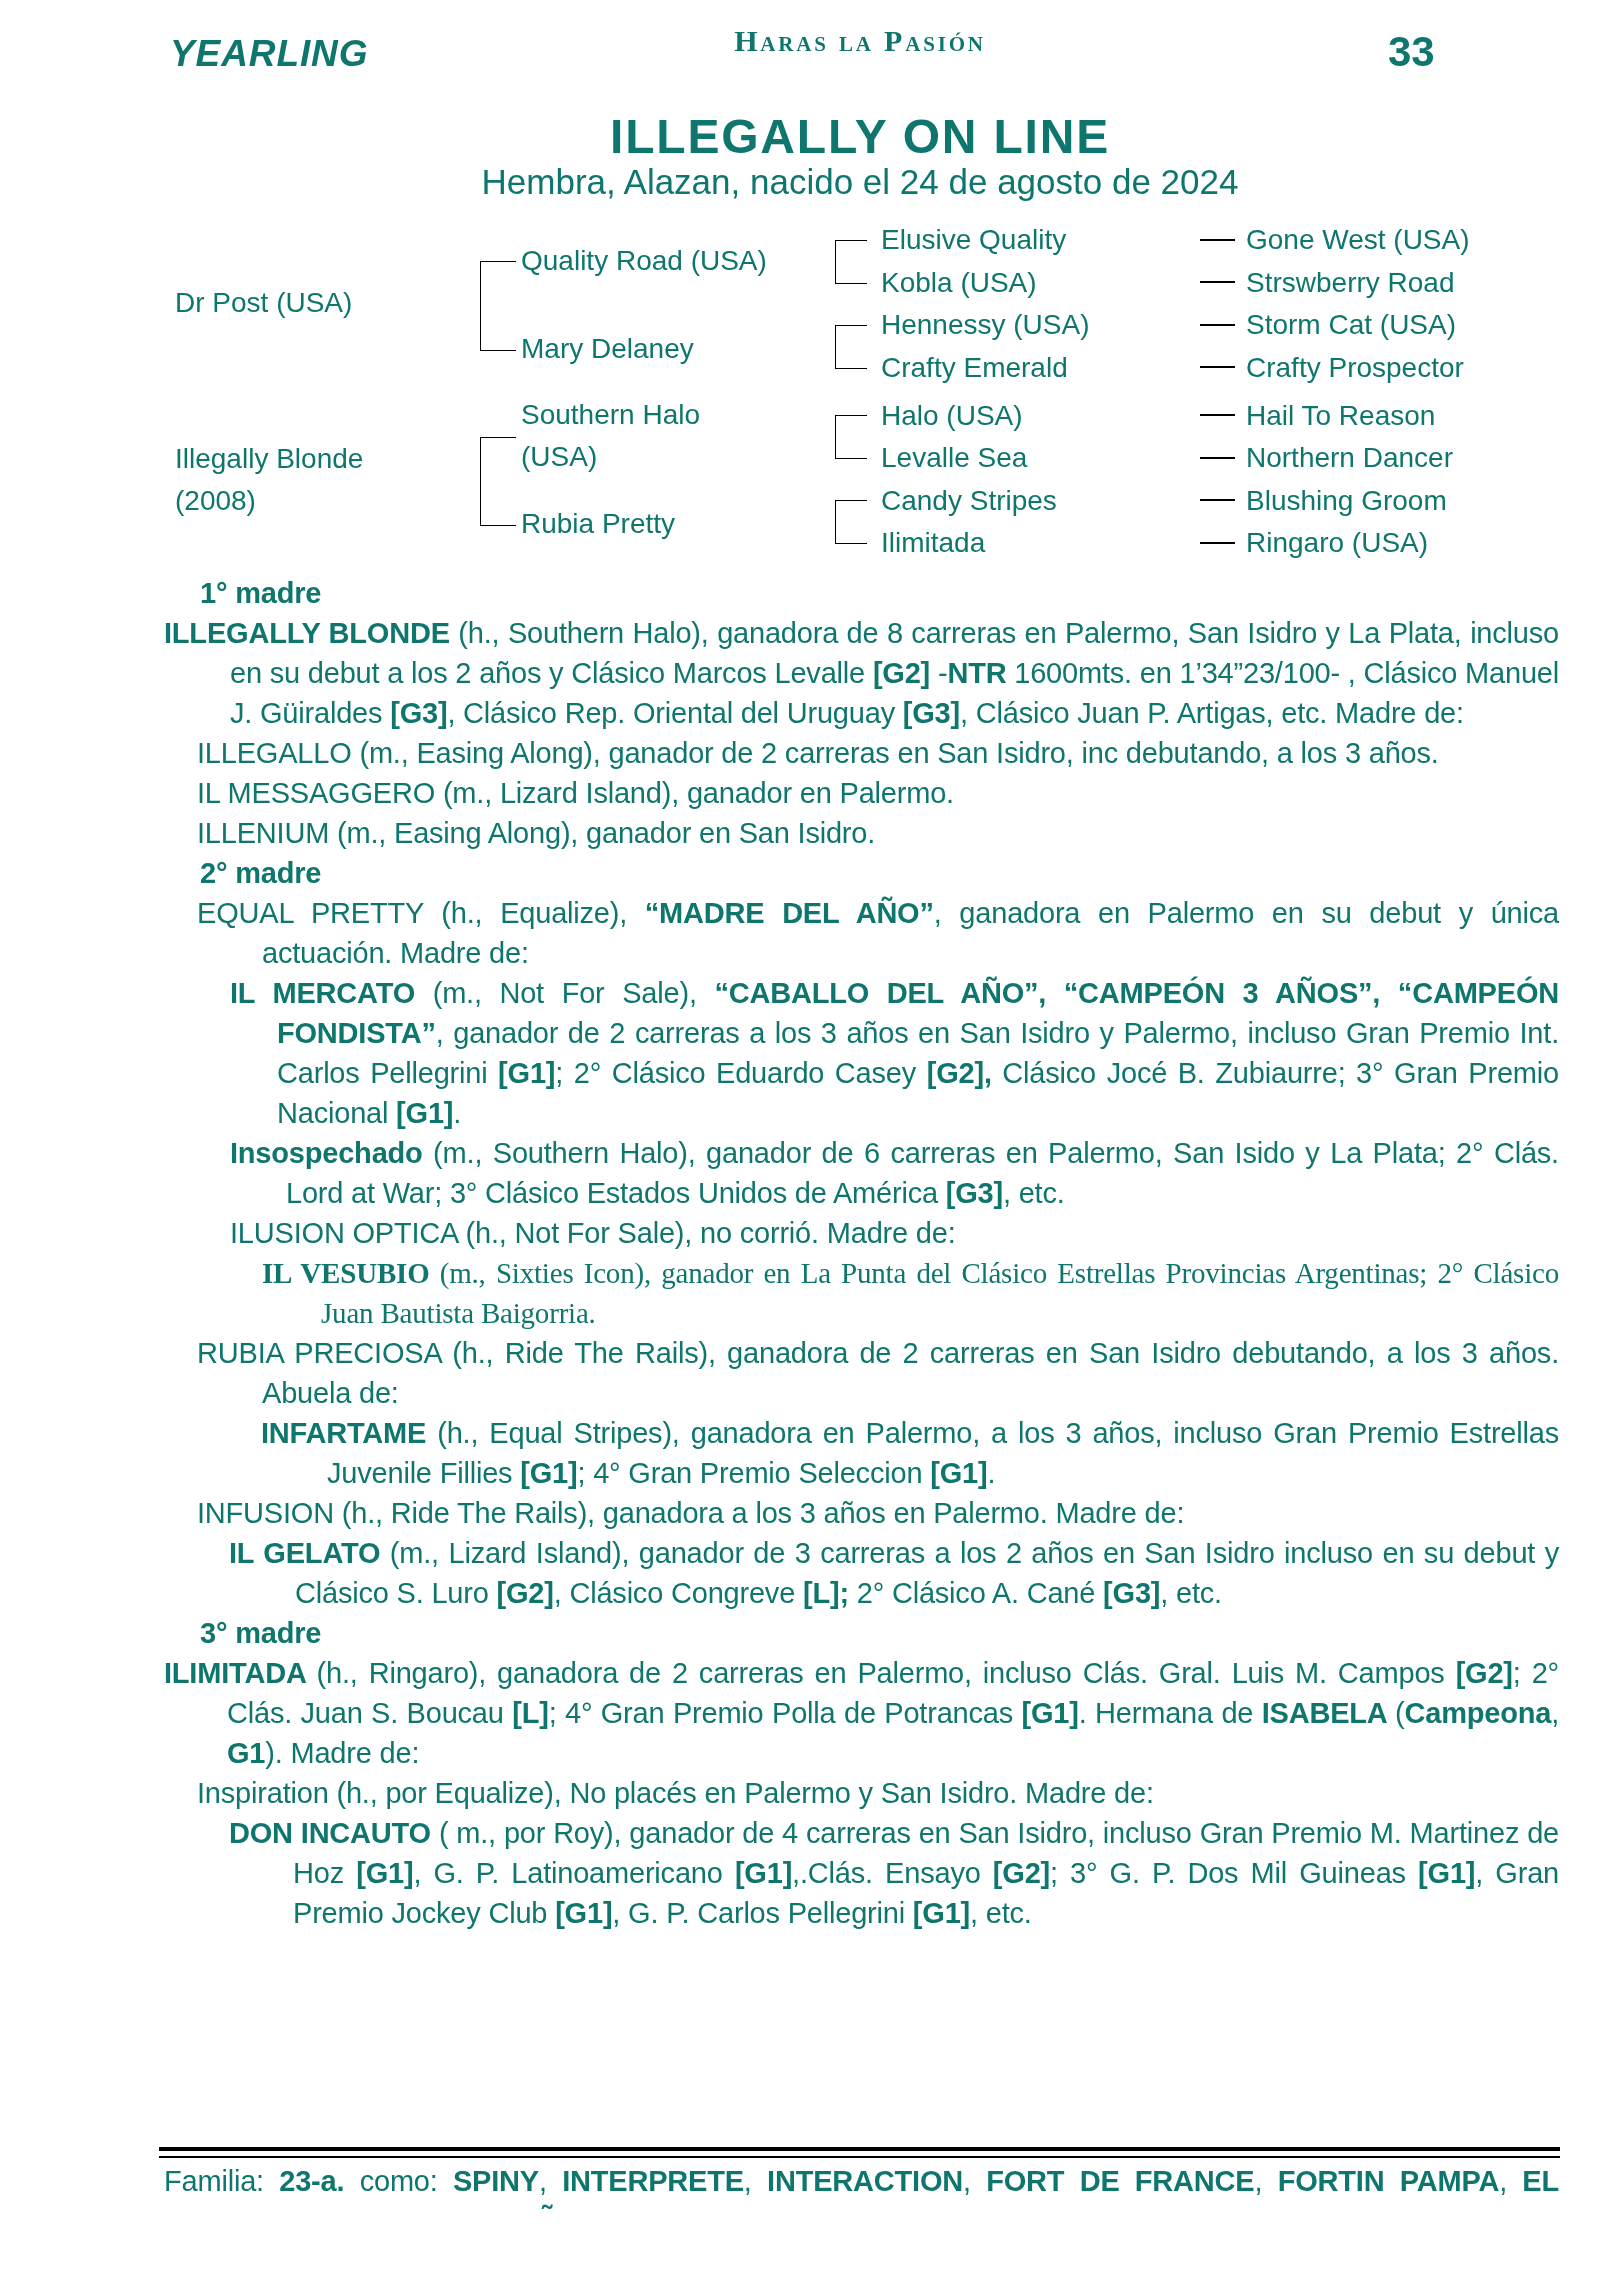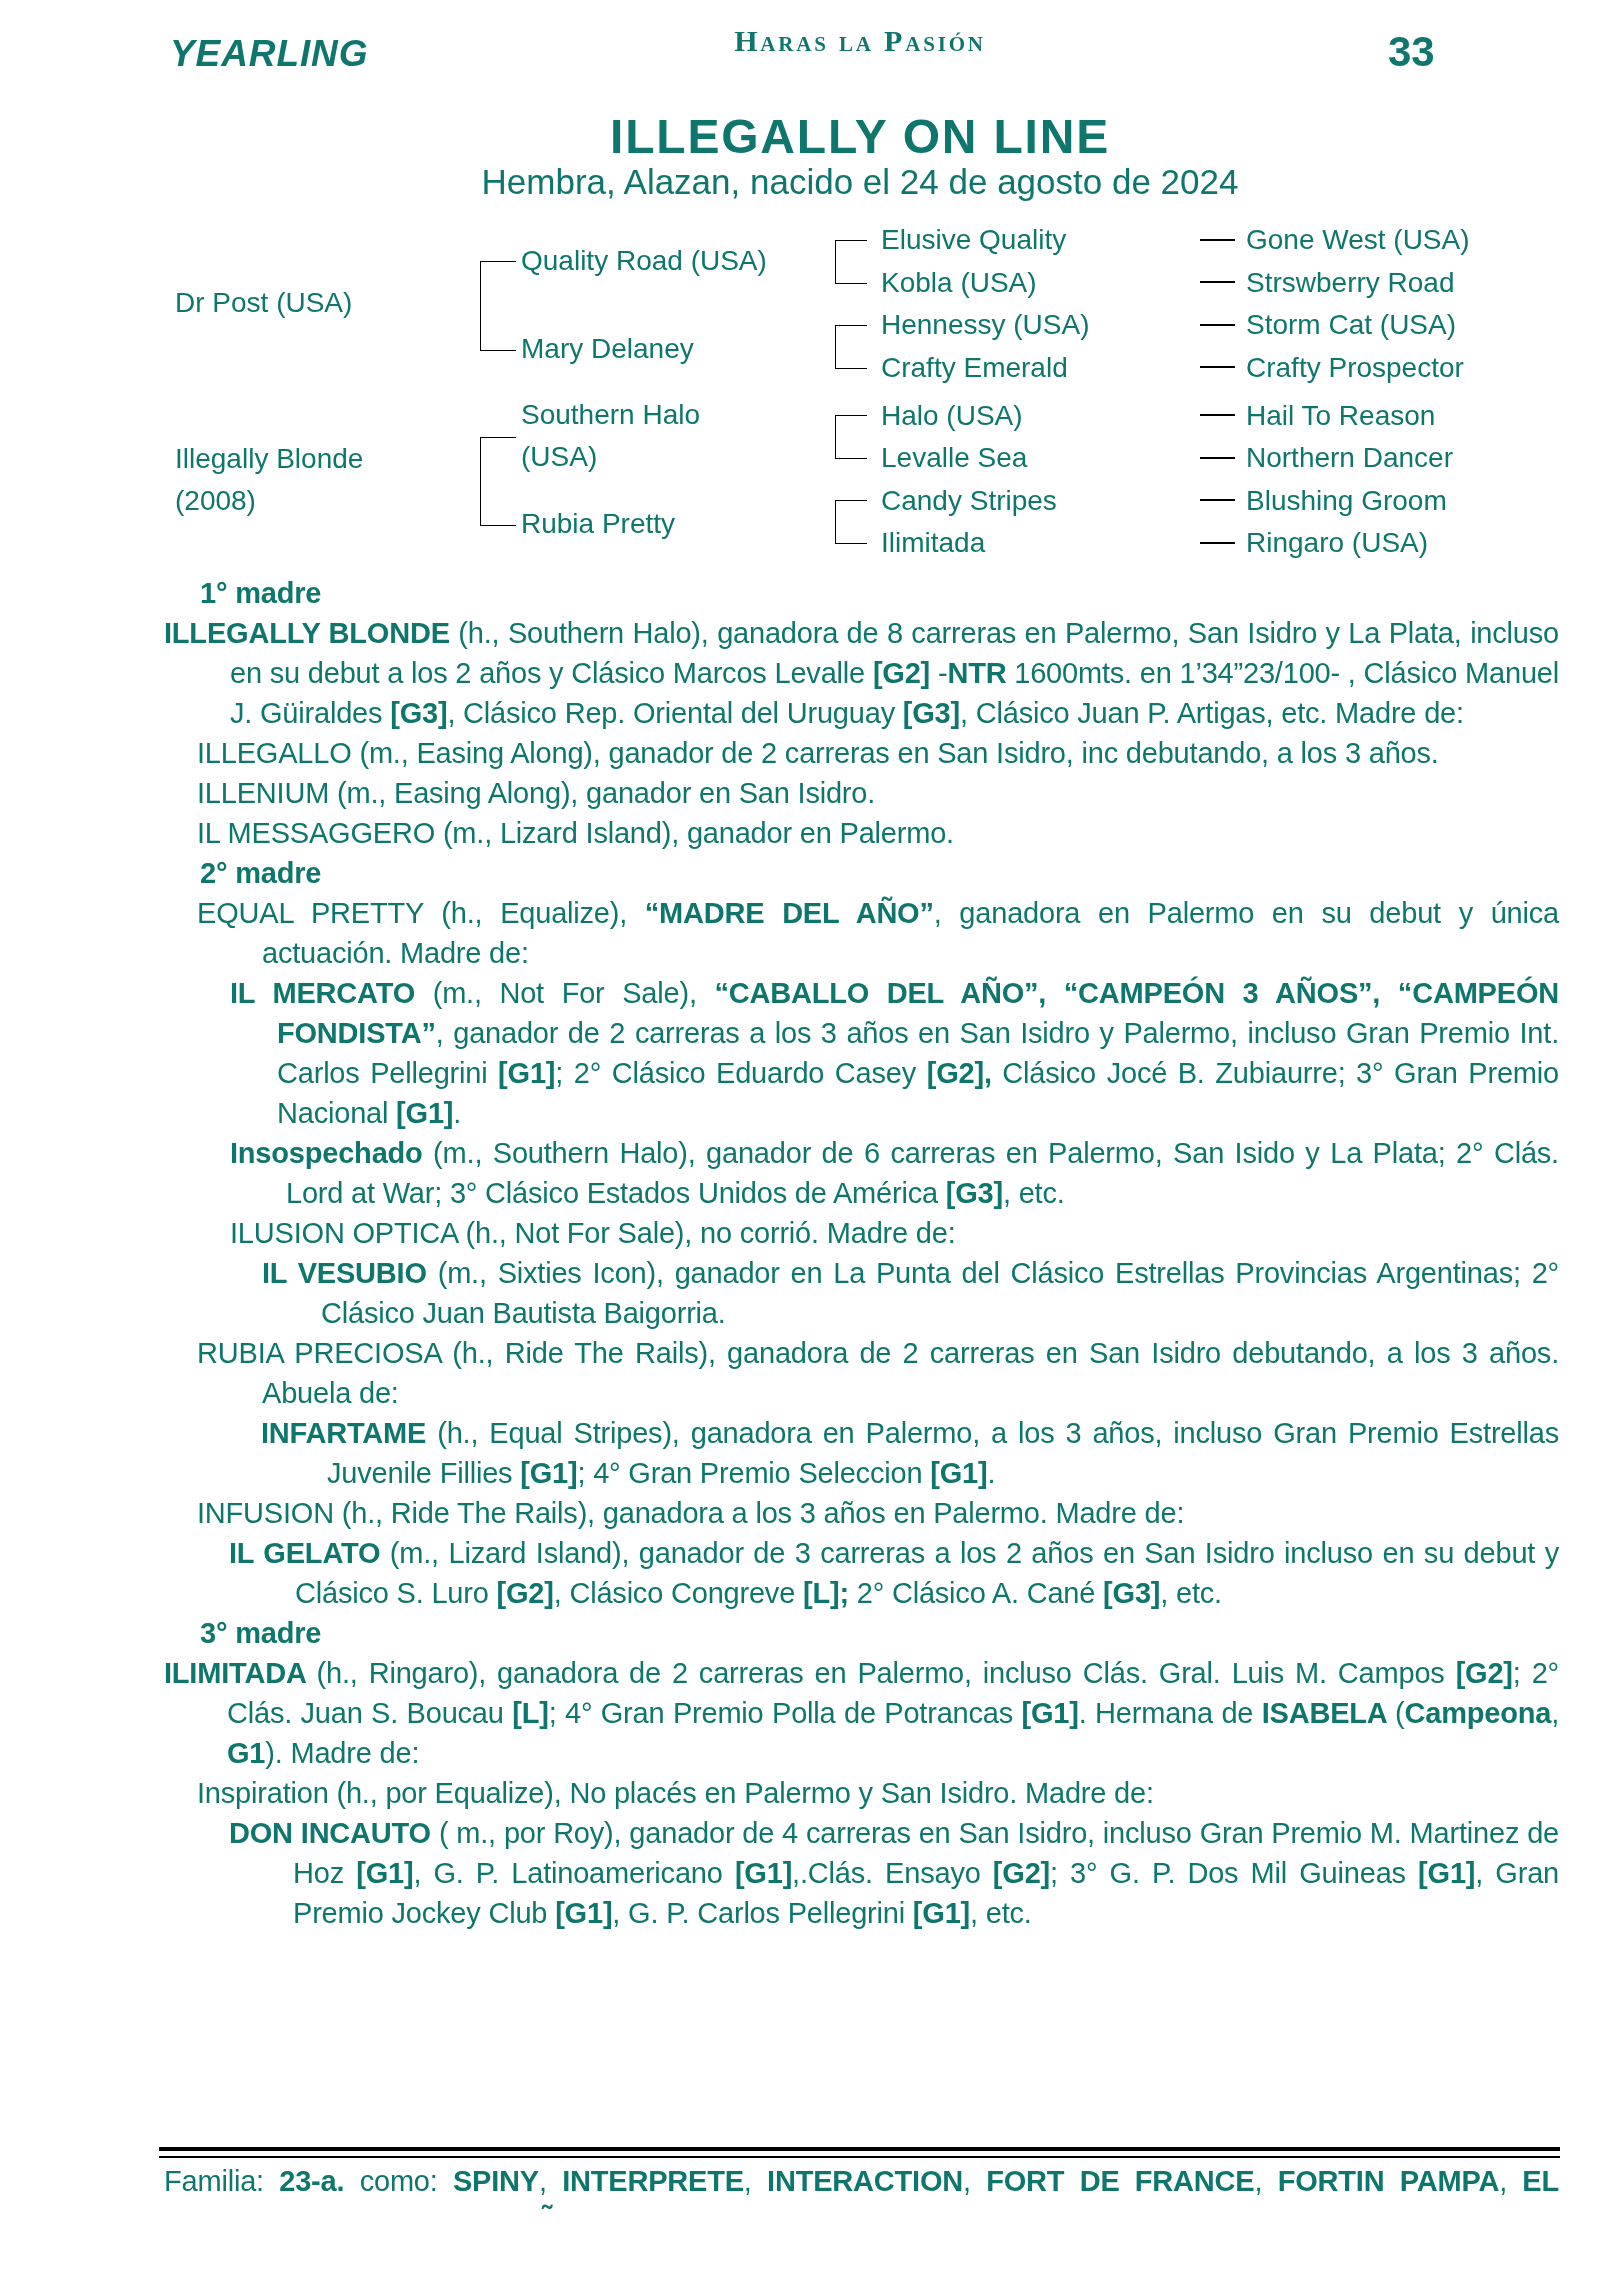--- a/index.html
+++ b/index.html
@@ -87,28 +87,28 @@
     <div class="chart-name" style="left:1246px;top:400px">Hail To Reason</div>
     <div class="chart-name" style="left:1246px;top:442px">Northern Dancer</div>
     <div class="chart-name" style="left:1246px;top:485px">Blushing Groom</div>
     <div class="chart-name" style="left:1246px;top:527px">Ringaro (USA)</div>
   </div>
 
   <div class="text-body">
       <div class="sec-heading">1° madre</div>
       <div class="para" style="padding-left: 66px; text-indent: -66px;"><span class="b">ILLEGALLY BLONDE </span><span>(h., Southern Halo), ganadora de 8 carreras en Palermo, San Isidro y La Plata, incluso en su debut a los 2 años y Clásico Marcos Levalle </span><span class="b">[G2] </span><span>-</span><span class="b">NTR </span><span>1600mts. en 1’34”23/100- , Clásico Manuel J. Güiraldes </span><span class="b">[G3]</span><span>, Clásico Rep. Oriental del Uruguay </span><span class="b">[G3]</span><span>, Clásico Juan P. Artigas, etc. Madre de:</span></div>
       <div class="para" style="padding-left: 33px; text-indent: 0px;"><span>ILLEGALLO (m., Easing Along), ganador de 2 carreras en San Isidro, inc debutando, a los 3 años.</span></div>
+      <div class="para" style="padding-left: 33px; text-indent: 0px;"><span>IL MESSAGGERO (m., Lizard Island), ganador en Palermo.</span></div>
       <div class="para" style="padding-left: 33px; text-indent: 0px;"><span>ILLENIUM (m., Easing Along), ganador en San Isidro.</span></div>
-      <div class="para" style="padding-left: 33px; text-indent: 0px;"><span>IL MESSAGGERO (m., Lizard Island), ganador en Palermo.</span></div>
       <div class="sec-heading">2° madre</div>
       <div class="para" style="padding-left: 98px; text-indent: -65px;"><span>EQUAL PRETTY (h., Equalize), </span><span class="b">“MADRE DEL AÑO”</span><span>, ganadora en Palermo en su debut y única actuación. Madre de:</span></div>
       <div class="para" style="padding-left: 113px; text-indent: -47px;"><span class="b">IL MERCATO </span><span>(m., Not For Sale), </span><span class="b">“CABALLO DEL AÑO”, “CAMPEÓN 3 AÑOS”, “CAMPEÓN FONDISTA”</span><span>, ganador de 2 carreras a los 3 años en San Isidro y Palermo, incluso Gran Premio Int. Carlos Pellegrini </span><span class="b">[G1]</span><span>; 2° Clásico Eduardo Casey </span><span class="b">[G2],</span><span> Clásico Jocé B. Zubiaurre; 3° Gran Premio Nacional </span><span class="b">[G1]</span><span>.</span></div>
       <div class="para" style="padding-left: 122px; text-indent: -56px;"><span class="b">Insospechado </span><span>(m., Southern Halo), ganador de 6 carreras en Palermo, San Isido y La Plata; 2° Clás. Lord at War; 3° Clásico Estados Unidos de América </span><span class="b">[G3]</span><span>, etc.</span></div>
       <div class="para" style="padding-left: 66px; text-indent: 0px;"><span>ILUSION OPTICA (h., Not For Sale), no corrió. Madre de:</span></div>
-      <div class="para" style="padding-left: 157px; text-indent: -59px;"><span class="b">IL VESUBIO </span><span>(m., Sixties Icon), ganador en La Punta del Clásico Estrellas Provincias Argentinas; 2° Clásico Juan Bautista Baigorria.</span></div>
+      <div class="para" style="padding-left: 157px; text-indent: -59px; font-family: Liberation Serif, serif;"><span class="b">IL VESUBIO </span><span>(m., Sixties Icon), ganador en La Punta del Clásico Estrellas Provincias Argentinas; 2° Clásico Juan Bautista Baigorria.</span></div>
       <div class="para" style="padding-left: 98px; text-indent: -65px;"><span>RUBIA PRECIOSA (h., Ride The Rails), ganadora de 2 carreras en San Isidro debutando, a los 3 años. Abuela de:</span></div>
       <div class="para" style="padding-left: 163px; text-indent: -66px;"><span class="b">INFARTAME </span><span>(h., Equal Stripes), ganadora en Palermo, a los 3 años, incluso Gran Premio Estrellas Juvenile Fillies </span><span class="b">[G1]</span><span>; 4° Gran Premio Seleccion </span><span class="b">[G1]</span><span>.</span></div>
       <div class="para" style="padding-left: 33px; text-indent: 0px;"><span>INFUSION (h., Ride The Rails), ganadora a los 3 años en Palermo. Madre de:</span></div>
       <div class="para" style="padding-left: 131px; text-indent: -66px;"><span class="b">IL GELATO </span><span>(m., Lizard Island), ganador de 3 carreras a los 2 años en San Isidro incluso en su debut y Clásico S. Luro </span><span class="b">[G2]</span><span>, Clásico Congreve </span><span class="b">[L];</span><span> 2° Clásico A. Cané </span><span class="b">[G3]</span><span>, etc.</span></div>
       <div class="sec-heading">3° madre</div>
       <div class="para" style="padding-left: 63px; text-indent: -63px;"><span class="b">ILIMITADA </span><span>(h., Ringaro), ganadora de 2 carreras en Palermo, incluso Clás. Gral. Luis M. Campos </span><span class="b">[G2]</span><span>; 2° Clás. Juan S. Boucau </span><span class="b">[L]</span><span>; 4° Gran Premio Polla de Potrancas </span><span class="b">[G1]</span><span>. Hermana de </span><span class="b">ISABELA </span><span>(</span><span class="b">Campeona</span><span>, </span><span class="b">G1</span><span>). Madre de:</span></div>
       <div class="para" style="padding-left: 33px; text-indent: 0px;"><span>Inspiration (h., por Equalize), No placés en Palermo y San Isidro. Madre de:</span></div>
       <div class="para" style="padding-left: 129px; text-indent: -64px;"><span class="b">DON INCAUTO </span><span>( m., por Roy), ganador de 4 carreras en San Isidro, incluso Gran Premio M. Martinez de Hoz </span><span class="b">[G1]</span><span>, G. P. Latinoamericano </span><span class="b">[G1]</span><span>,.Clás. Ensayo </span><span class="b">[G2]</span><span>; 3° G. P. Dos Mil Guineas </span><span class="b">[G1]</span><span>, Gran Premio Jockey Club </span><span class="b">[G1]</span><span>, G. P. Carlos Pellegrini </span><span class="b">[G1]</span><span>, etc.</span></div>
     </div>
 

